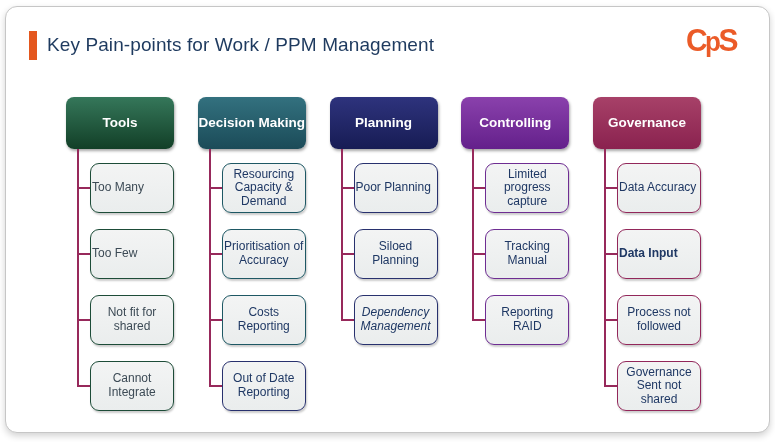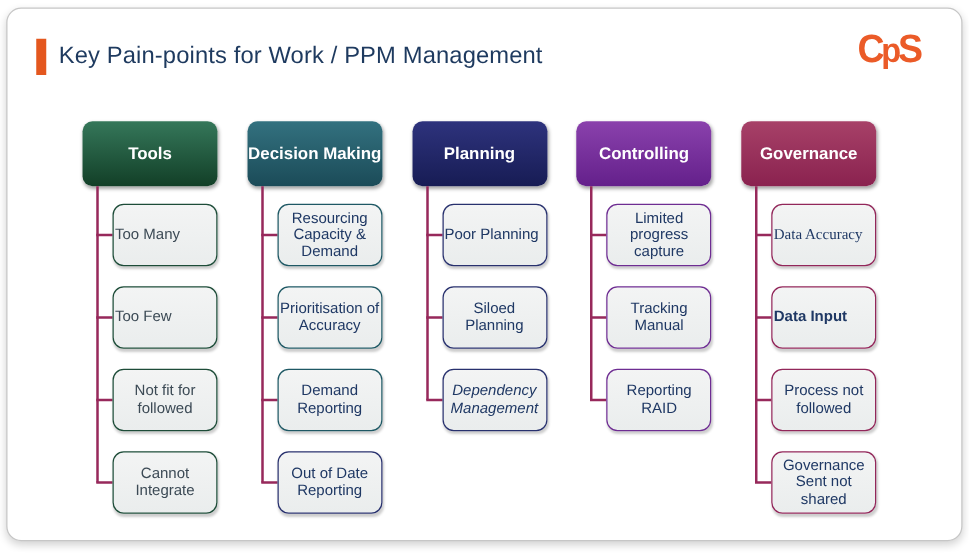--- a/index.html
+++ b/index.html
@@ -70,41 +70,41 @@
         <div class="stub" style="left: 11px; width: 13px; top: 90px; background: rgb(151, 41, 91);"></div>
         <div class="child" style="top: 66px; border: 1.4px solid rgb(29, 76, 56); color: rgb(60, 74, 85);">
           <span>Too Many</span>
         </div>
         <div class="stub" style="left: 11px; width: 13px; top: 156px; background: rgb(151, 41, 91);"></div>
         <div class="child" style="top: 132px; border: 1.4px solid rgb(29, 76, 56); color: rgb(60, 74, 85);">
           <span>Too Few</span>
         </div>
         <div class="stub" style="left: 11px; width: 13px; top: 222px; background: rgb(151, 41, 91);"></div>
         <div class="child" style="top: 198px; border: 1.4px solid rgb(29, 76, 56); color: rgb(60, 74, 85);">
-          <span>Not fit for followed</span>
+          <span>Not fit for shared</span>
         </div>
         <div class="stub" style="left: 11px; width: 13px; top: 288px; background: rgb(151, 41, 91);"></div>
         <div class="child" style="top: 264px; border: 1.4px solid rgb(29, 76, 56); color: rgb(60, 74, 85);">
           <span>Cannot Integrate</span>
         </div>
       </div>
       <div class="column" style="left: 191.75px; top: 90px; height: 320px;">
         <div class="col-header" style="background: linear-gradient(rgb(51, 113, 127), rgb(27, 75, 88));">Decision Making</div>
         <div class="v-line" style="left: 11px; top: 52px; height: 237px; background: rgb(151, 41, 91);"></div>
         <div class="stub" style="left: 11px; width: 13px; top: 90px; background: rgb(151, 41, 91);"></div>
         <div class="child" style="top: 66px; border: 1.4px solid rgb(30, 88, 100); color: rgb(31, 56, 100);">
           <span>Resourcing Capacity &amp; Demand</span>
         </div>
         <div class="stub" style="left: 11px; width: 13px; top: 156px; background: rgb(151, 41, 91);"></div>
         <div class="child" style="top: 132px; border: 1.4px solid rgb(30, 88, 100); color: rgb(31, 56, 100);">
           <span>Prioritisation of Accuracy</span>
         </div>
         <div class="stub" style="left: 11px; width: 13px; top: 222px; background: rgb(151, 41, 91);"></div>
         <div class="child" style="top: 198px; border: 1.4px solid rgb(30, 88, 100); color: rgb(31, 56, 100);">
-          <span>Demand Reporting</span>
+          <span>Costs Reporting</span>
         </div>
         <div class="stub" style="left: 11px; width: 13px; top: 288px; background: rgb(151, 41, 91);"></div>
         <div class="child" style="top: 264px; border: 1.4px solid rgb(40, 49, 110); color: rgb(31, 56, 100);">
           <span>Out of Date Reporting</span>
         </div>
       </div>
       <div class="column" style="left: 323.5px; top: 90px; height: 254px;">
         <div class="col-header" style="background: linear-gradient(rgb(46, 51, 125), rgb(23, 28, 84));">Planning</div>
         <div class="v-line" style="left: 11px; top: 52px; height: 171px; background: rgb(151, 41, 91);"></div>
         <div class="stub" style="left: 11px; width: 13px; top: 90px; background: rgb(151, 41, 91);"></div>
@@ -133,21 +133,21 @@
         </div>
         <div class="stub" style="left: 11px; width: 13px; top: 222px; background: rgb(151, 41, 91);"></div>
         <div class="child" style="top: 198px; border: 1.4px solid rgb(110, 45, 146); color: rgb(31, 56, 100);">
           <span>Reporting RAID</span>
         </div>
       </div>
       <div class="column" style="left: 587px; top: 90px; height: 320px;">
         <div class="col-header" style="background: linear-gradient(rgb(167, 65, 104), rgb(138, 34, 79)); text-align: center;">Governance</div>
         <div class="v-line" style="left: 11px; top: 52px; height: 237px; background: rgb(151, 41, 91);"></div>
         <div class="stub" style="left: 11px; width: 13px; top: 90px; background: rgb(151, 41, 91);"></div>
-        <div class="child" style="top: 66px; border: 1.4px solid rgb(146, 39, 90); color: rgb(31, 56, 100); font-family: Liberation Serif, serif;">
+        <div class="child" style="top: 66px; border: 1.4px solid rgb(146, 39, 90); color: rgb(31, 56, 100);">
           <span>Data Accuracy</span>
         </div>
         <div class="stub" style="left: 11px; width: 13px; top: 156px; background: rgb(151, 41, 91);"></div>
         <div class="child" style="top: 132px; border: 1.4px solid rgb(146, 39, 90); color: rgb(31, 56, 100); font-weight: bold;">
           <span>Data Input</span>
         </div>
         <div class="stub" style="left: 11px; width: 13px; top: 222px; background: rgb(151, 41, 91);"></div>
         <div class="child" style="top: 198px; border: 1.4px solid rgb(146, 39, 90); color: rgb(31, 56, 100);">
           <span>Process not followed</span>
         </div>

